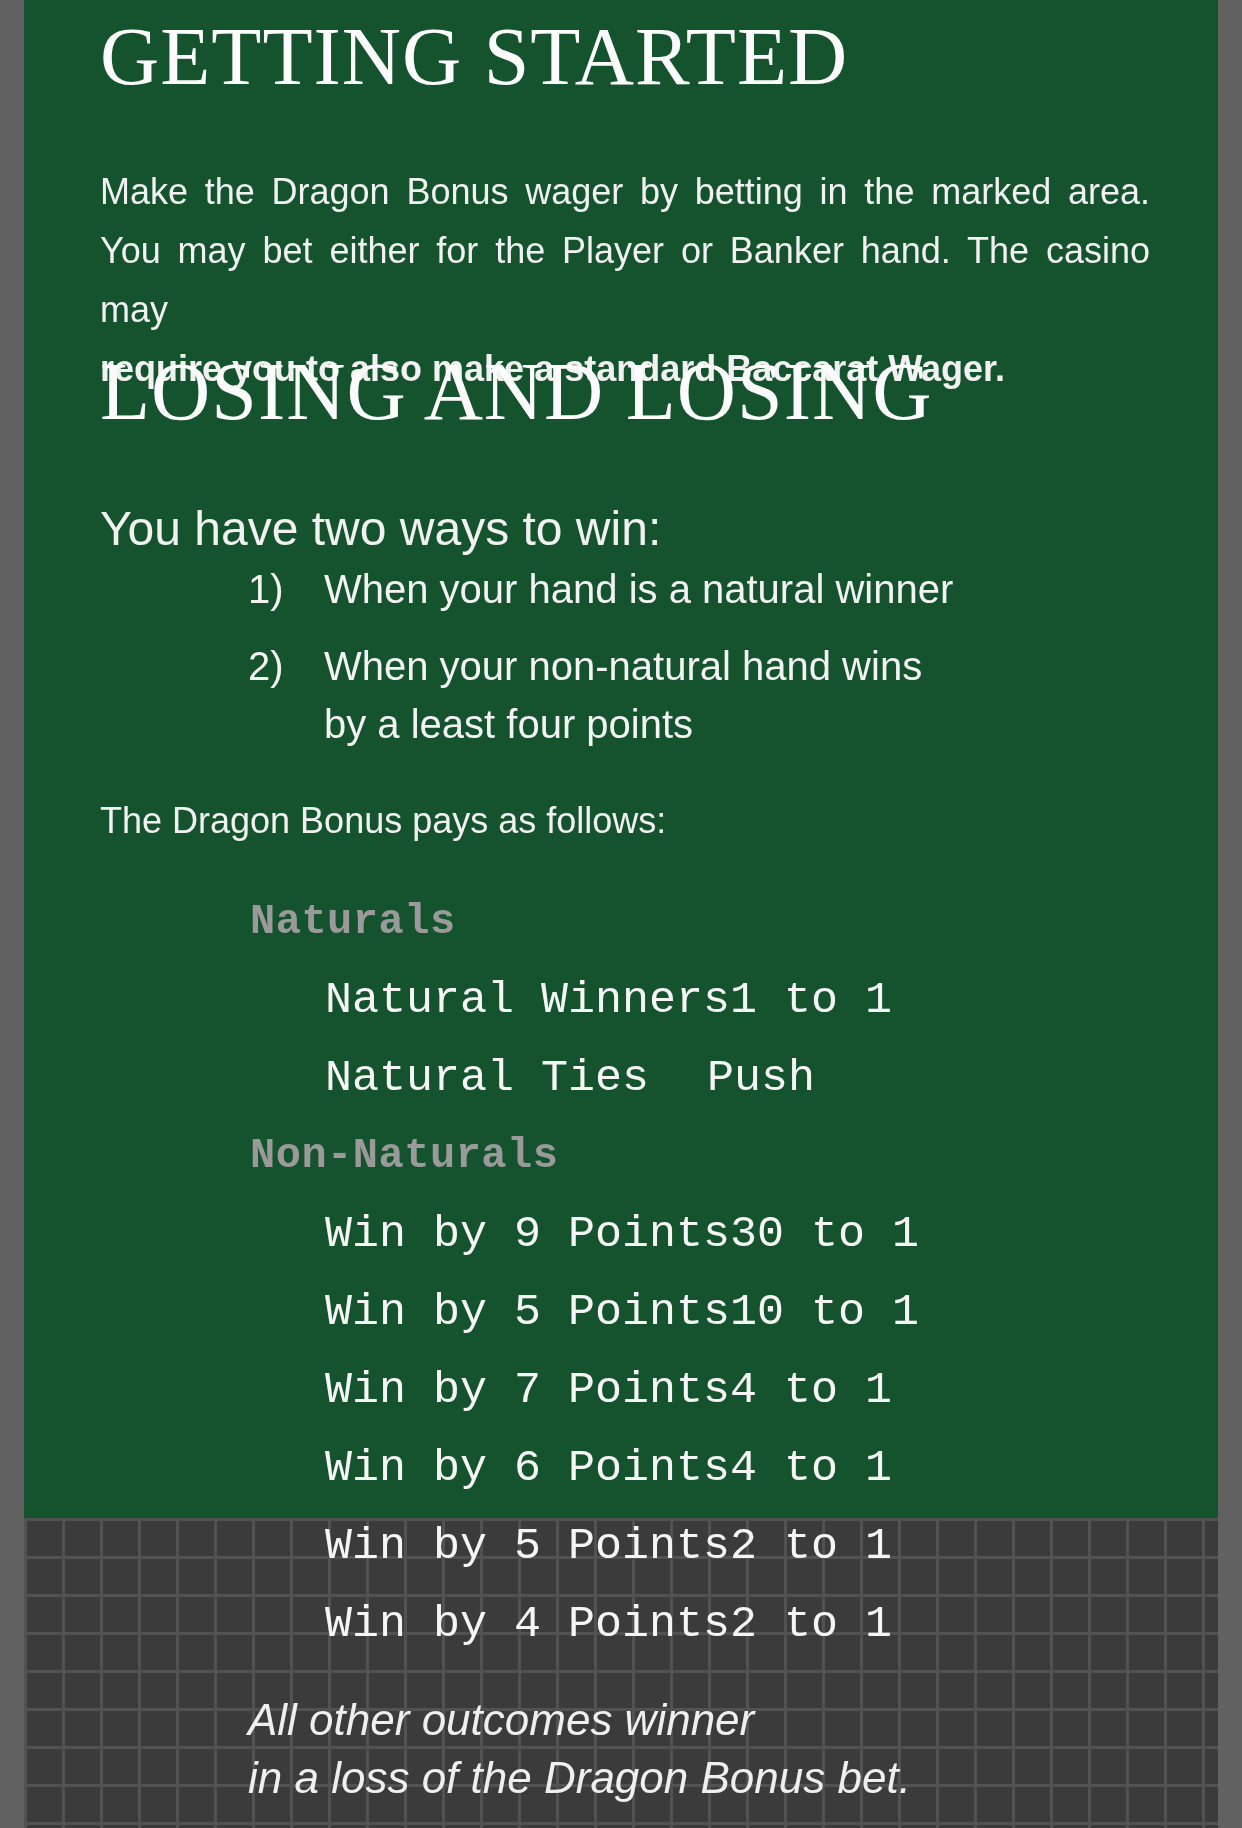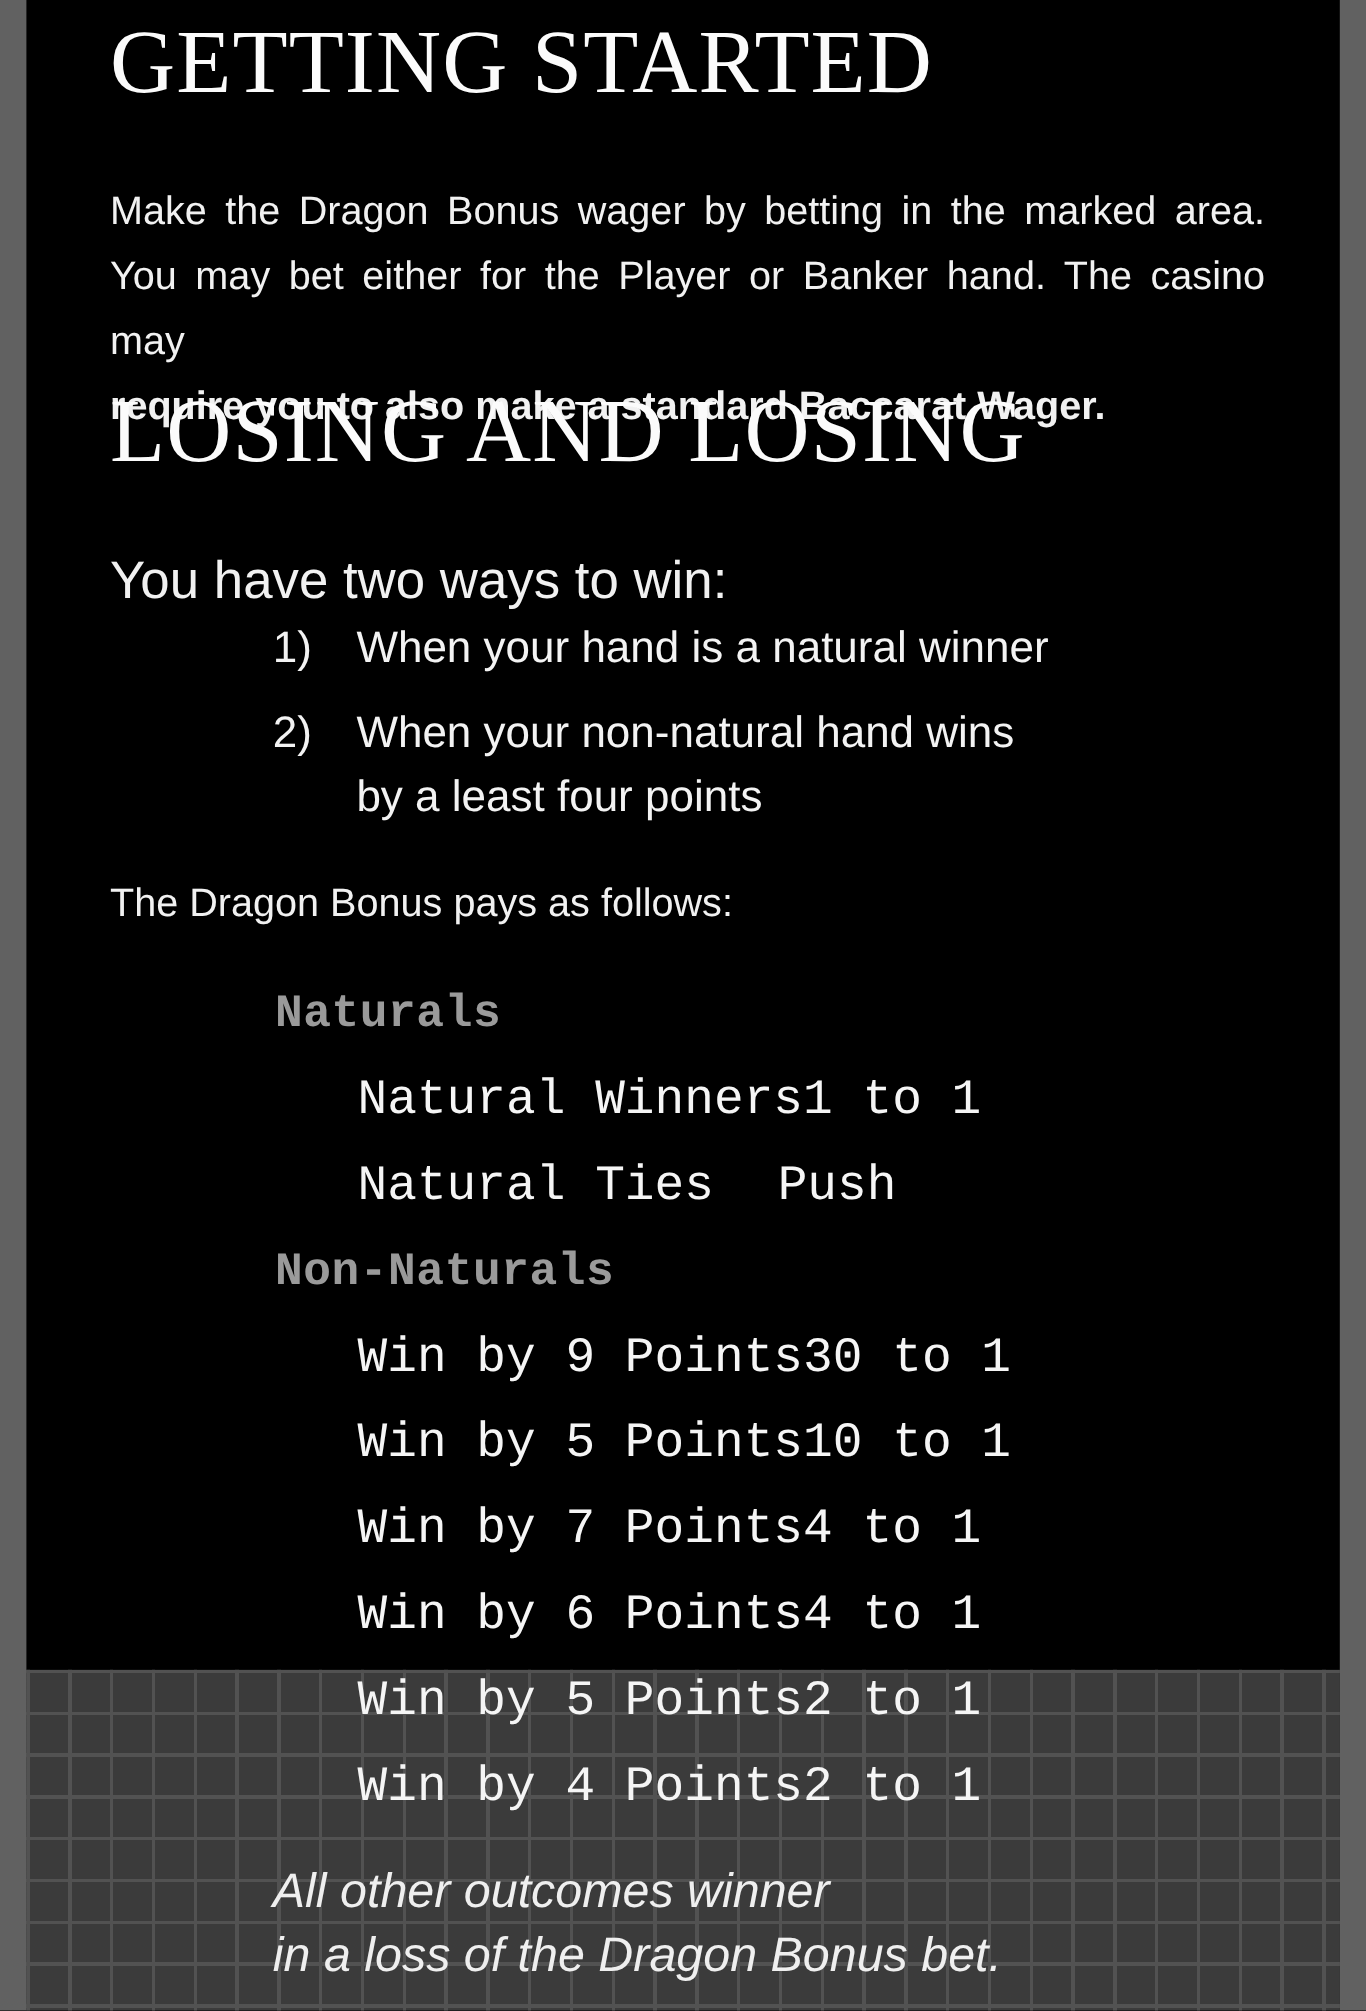--- a/index.html
+++ b/index.html
@@ -1,19 +1,19 @@
 <!DOCTYPE html>
 <html><head>
 <meta charset="utf-8">
 <style>
   html,body{margin:0;padding:0;background:#222;}
   .page{
     position:relative;
     width:1242px;height:1828px;
-    background:#000000;
+    background:#14532d;
     overflow:hidden;
     font-family:"Liberation Sans","DejaVu Sans",sans-serif;
     color:#f2f2f2;
   }
   .edge-strip{position:absolute;top:0;bottom:0;width:24px;background:#616161;z-index:6;}
   .edge-strip.left{left:0;}
   .edge-strip.right{right:0;}
   .grid-texture{
     position:absolute;left:24px;right:24px;top:1518px;bottom:0;
     background-color:#3b3b3b;

